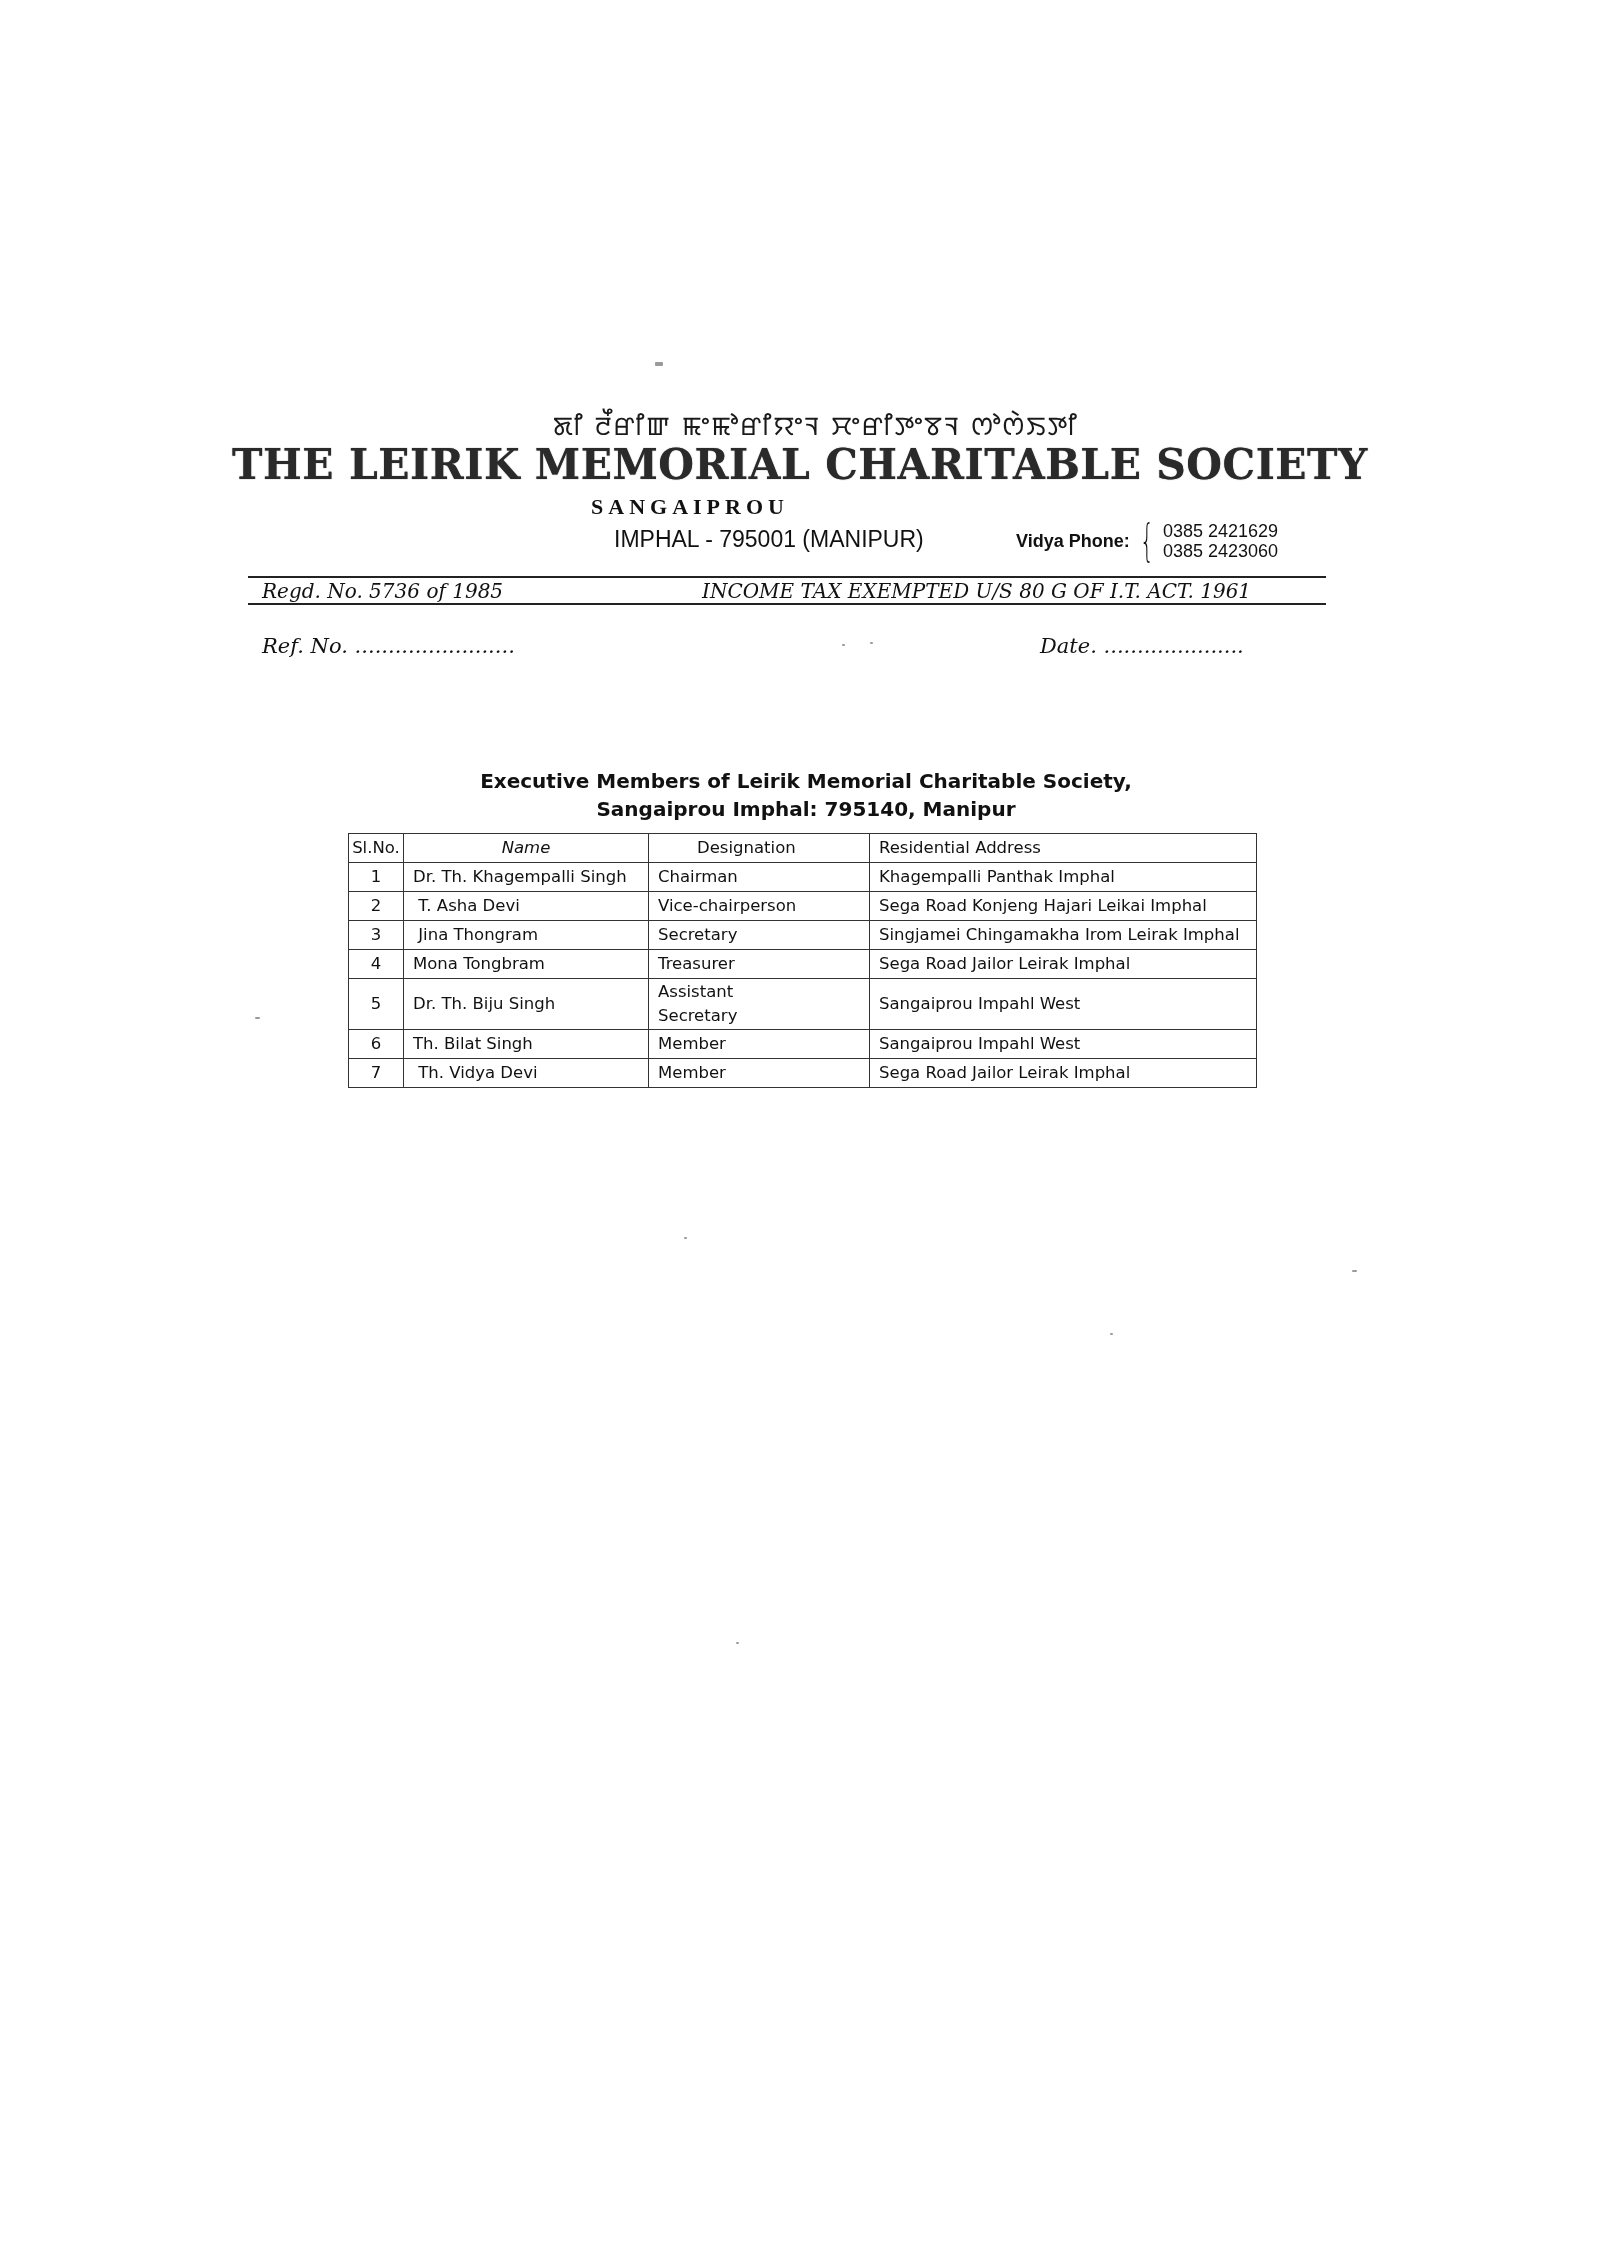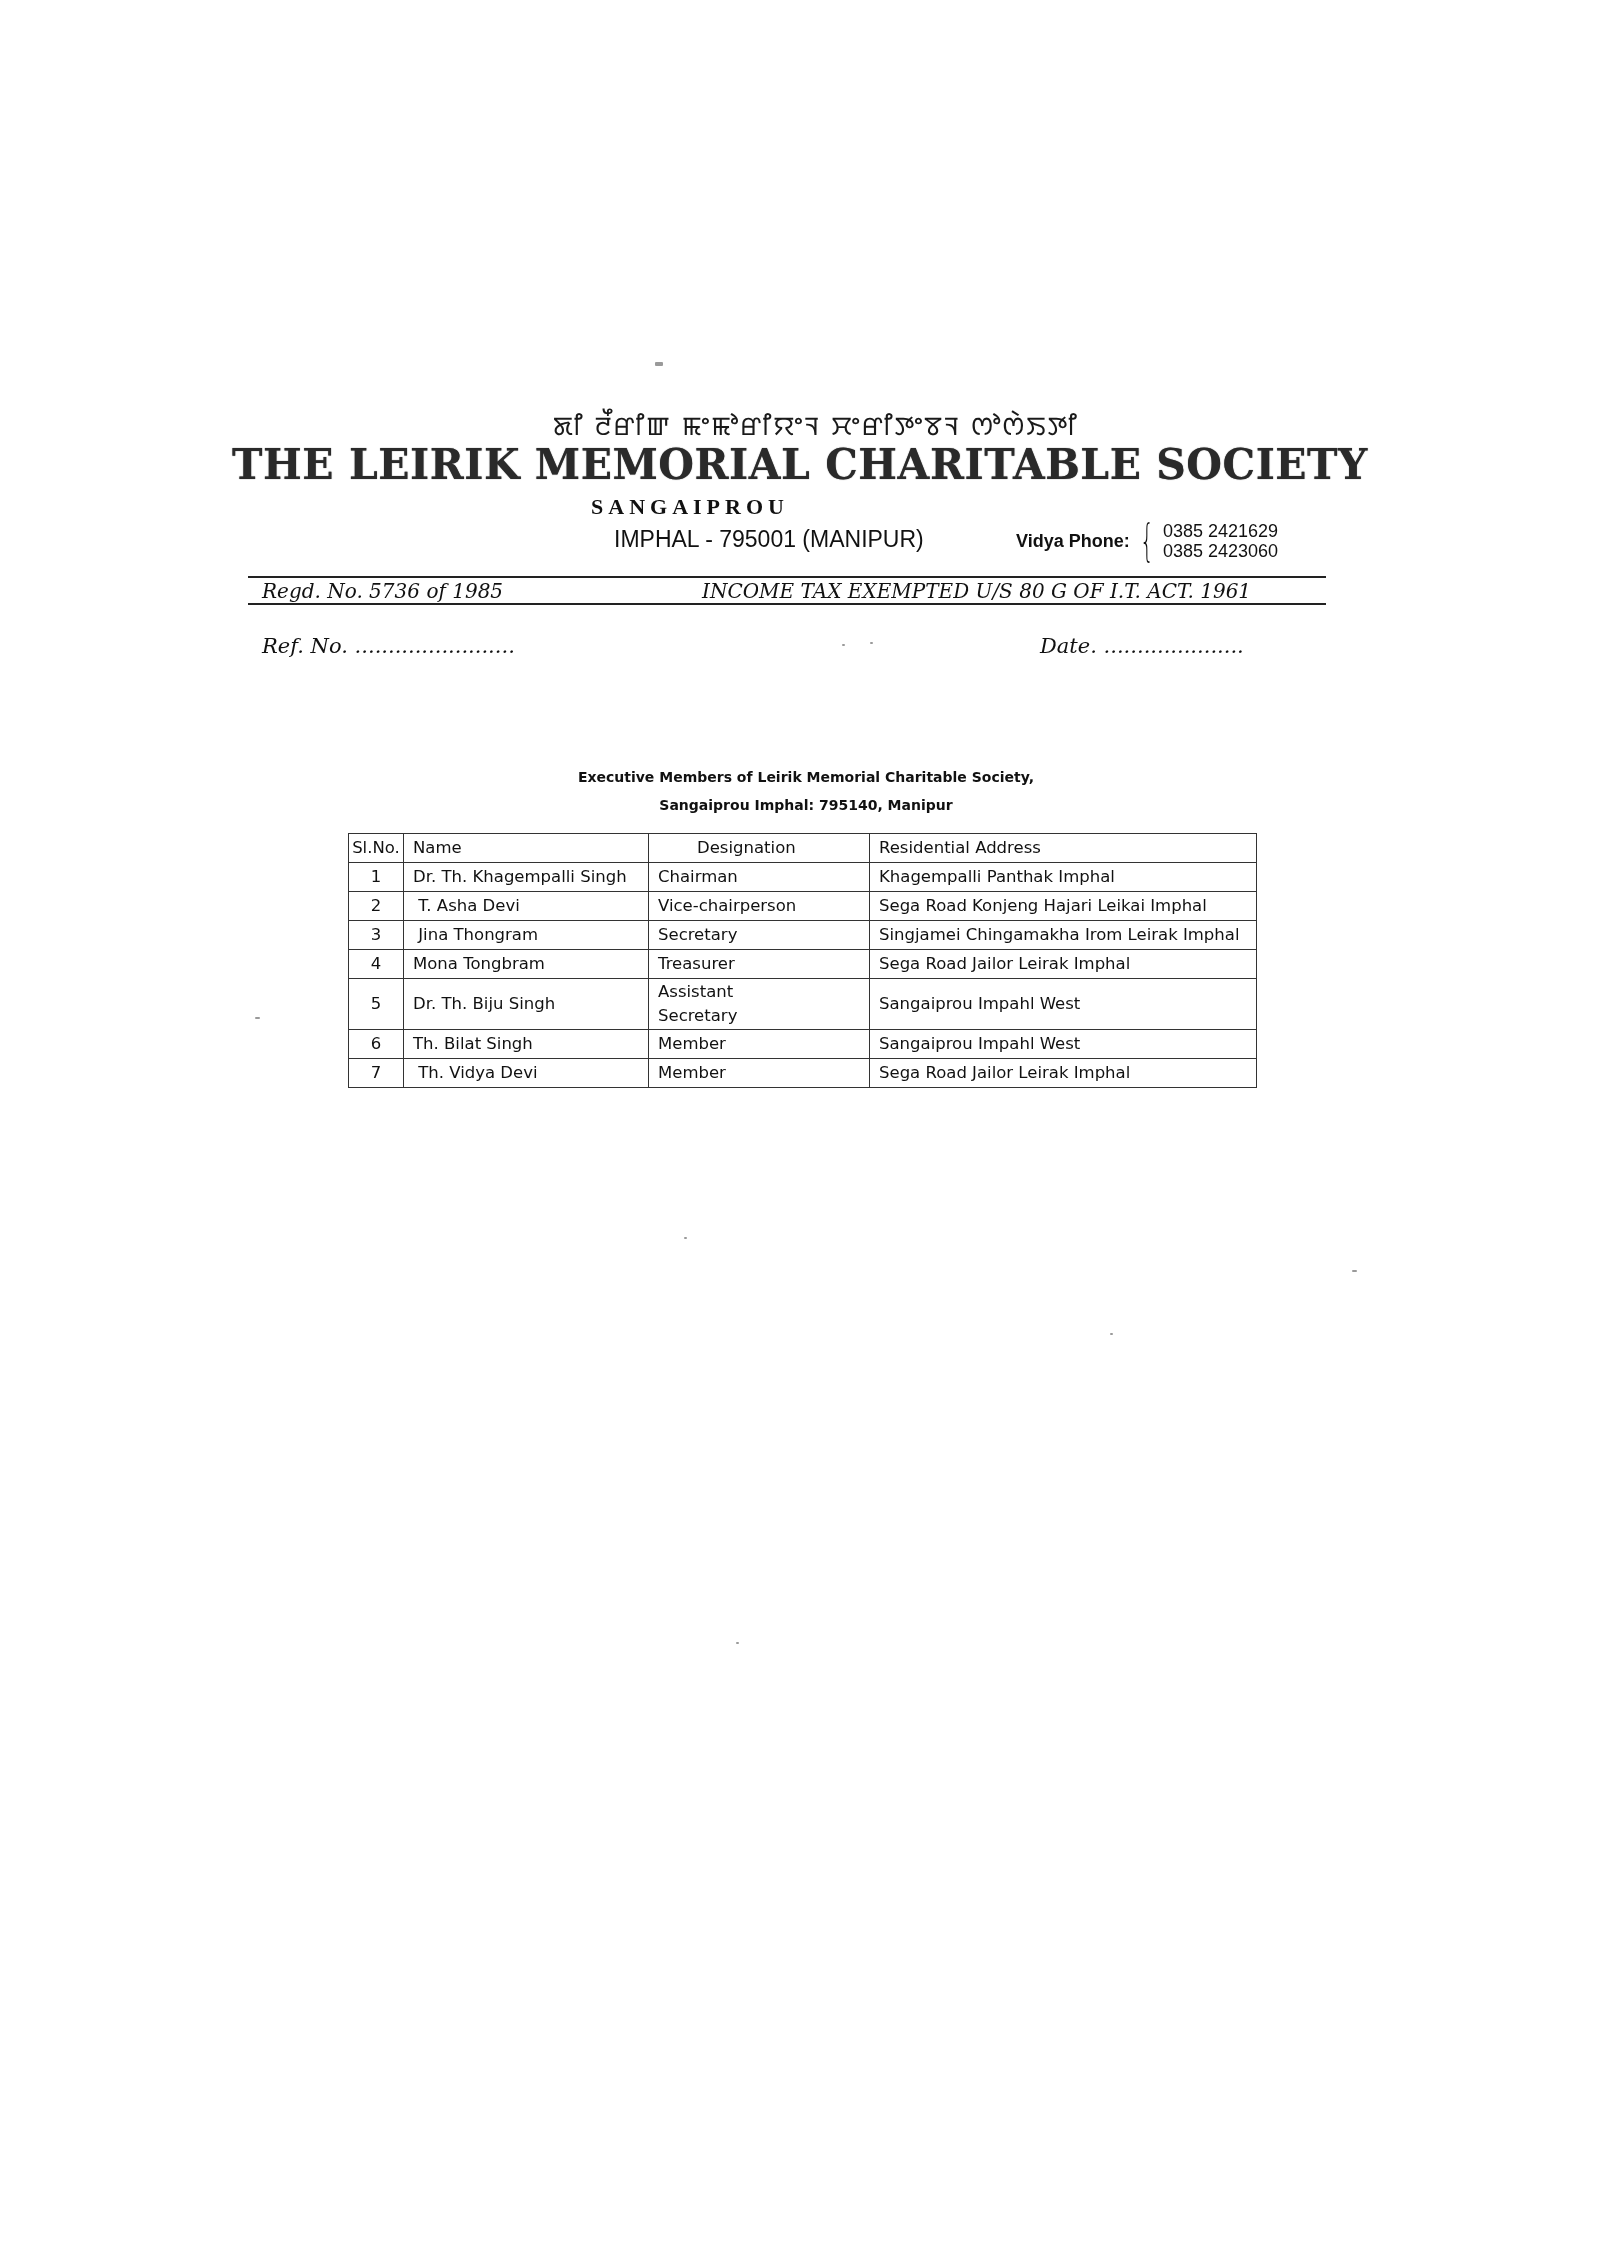--- a/index.html
+++ b/index.html
@@ -33,33 +33,33 @@
       transform: scaleX(0.5); transform-origin: left top; font-weight: 300;
     }
     .phones {
       left: 1163px; top: 521px; font-family: "Liberation Sans", sans-serif; font-size: 18px; line-height: 20px;
     }
     .rule { left: 248px; width: 1078px; height: 2px; background: #222; }
     .reg-row { top: 579px; font-family: "DejaVu Serif", serif; font-style: italic; font-size: 20px; }
     .ref-row { top: 634px; font-family: "DejaVu Serif", serif; font-style: italic; font-size: 21px; }
     .title {
       left: 0; width: 1600px; text-align: center; padding-left: 12px; box-sizing: border-box;
-      font-family: "DejaVu Sans", sans-serif; font-weight: bold; font-size: 14px; color: #111;
+      font-family: "DejaVu Sans", sans-serif; font-weight: bold; font-size: 20px; color: #111;
     }
     table.members {
       position: absolute; left: 348px; top: 833px; width: 909px;
       border-collapse: collapse;
       font-family: "DejaVu Sans", sans-serif; font-size: 16.5px; color: #111;
     }
     table.members th, table.members td {
       border: 1.5px solid #333; padding: 0 9px; height: 28px; font-weight: normal; text-align: left;
       line-height: 24px; vertical-align: middle;
     }
     table.members td.sl, table.members th.sl { text-align: center; width: 54px; padding: 0; }
-    table.members th.name-h { text-align: left; }
+    table.members th.name-h { text-align: center; font-style: italic; }
     table.members .c-name { width: 226px; }
     table.members .c-desg { width: 163px; padding-left: 48px; }
     table.members tr.tall td { height: 50px; }
   </style>
 </head>
 <body>
 
 <div class="noise" style="left:655px;top:362px;width:8px;height:4px;"></div>
 <div class="noise" style="left:842px;top:644px;"></div>
 <div class="noise" style="left:870px;top:642px;"></div>

